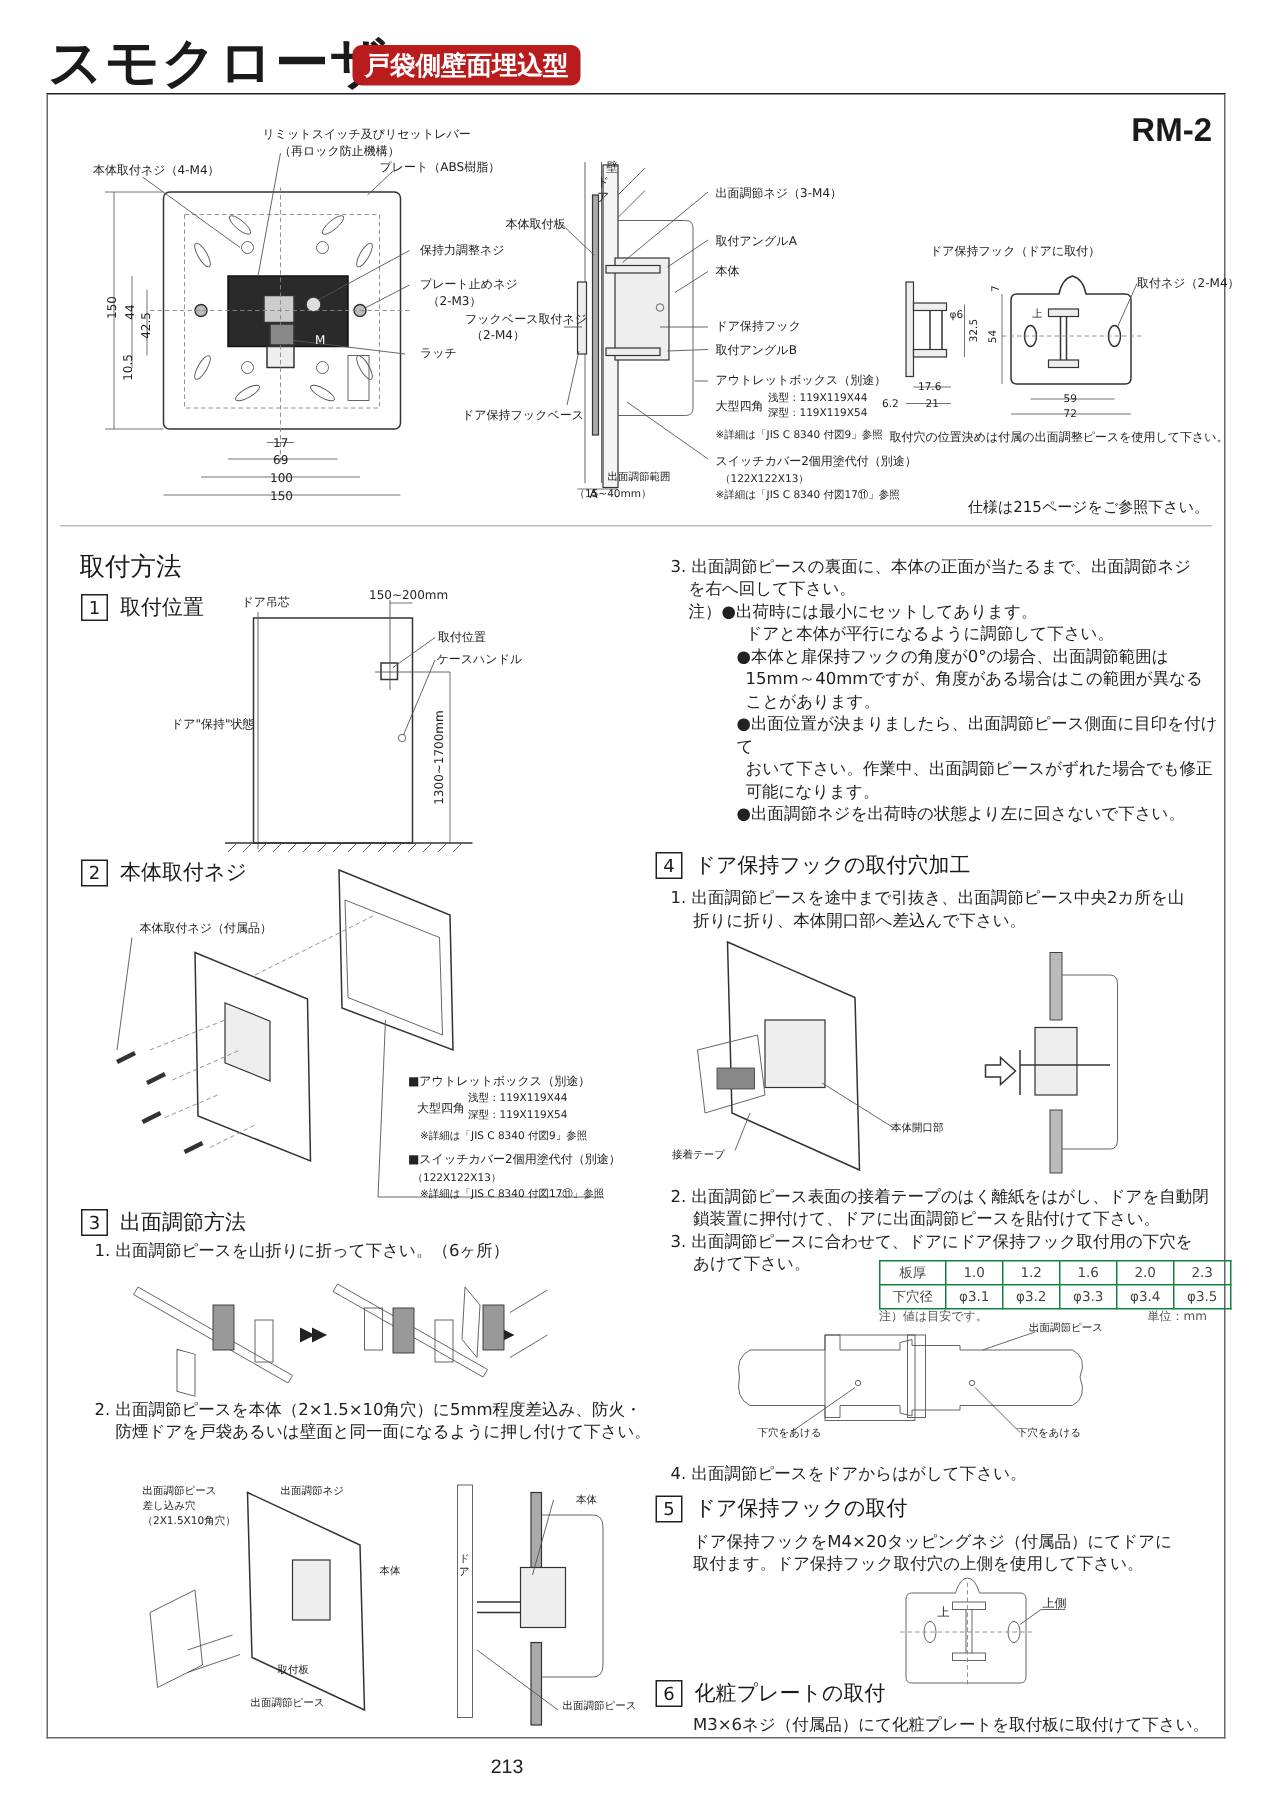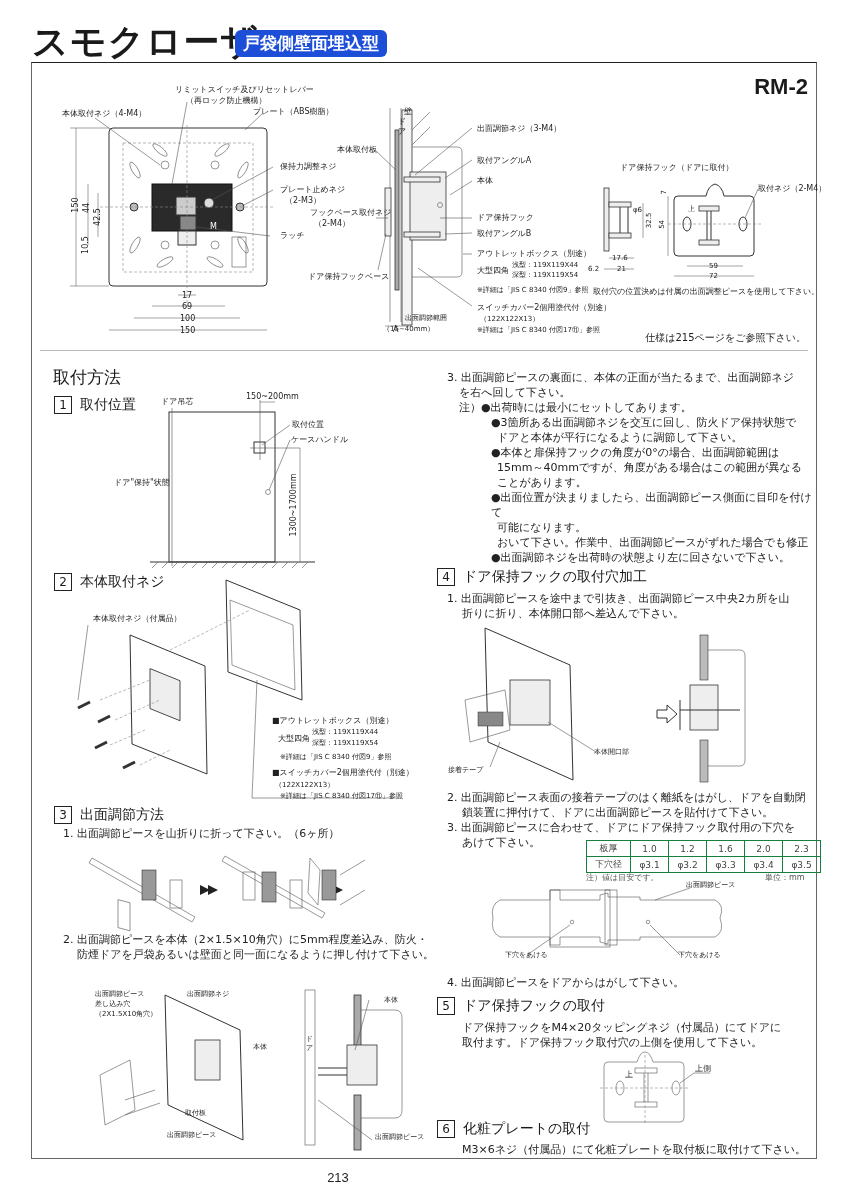--- a/index.html
+++ b/index.html
@@ -1,20 +1,20 @@
 <!DOCTYPE html>
 <html><head>
 <meta charset="utf-8">
 <style>
   * { box-sizing: border-box; margin: 0; padding: 0; }
   html, body { width: 848px; height: 1200px; background: #ffffff; overflow: hidden; }
   body { font-family: "DejaVu Sans", "Liberation Sans", sans-serif; color: #222; position: relative; }
   .abs { position: absolute; }
   .title { left: 32px; top: 18px; font-size: 36px; font-weight: 600; letter-spacing: 1px; color: #1a1a1a; }
-  .subtitle-badge { left: 235px; top: 30px; background: #1d4ed8; color: #fff; font-size: 17px; padding: 2px 8px; border-radius: 6px; font-weight: 600; }
+  .subtitle-badge { left: 235px; top: 30px; background: #b91c1c; color: #fff; font-size: 17px; padding: 2px 8px; border-radius: 6px; font-weight: 600; }
   .frame { left: 31px; top: 62px; width: 786px; height: 1097px; border: 1.5px solid #666; border-top-color: #222; }
   .model { right: 40px; top: 74px; font-size: 22px; font-weight: 700; font-family: "Liberation Sans", sans-serif; color: #1a1a1a; }
   .spec-note { right: 42px; top: 331px; font-size: 10px; color: #222; }
   .divider { left: 40px; top: 350px; width: 768px; border-top: 1px solid #bbb; }
   .page-num { left: 0; width: 676px; top: 1170px; text-align: center; font-size: 13px; font-family: "Liberation Sans", sans-serif; }
   .lbl { font-size: 8px; color: #222; white-space: nowrap; line-height: 1.25; }
   .lbl-sm { font-size: 7px; }
   .h-section { font-size: 17px; font-weight: 500; color: #1a1a1a; }
   .step-head { display: flex; align-items: center; gap: 8px; font-size: 14px; color: #1a1a1a; }
   .step-num { display: inline-block; width: 18px; height: 18px; border: 1.3px solid #222; text-align: center; font-size: 12px; line-height: 16px; }
@@ -347,28 +347,27 @@
 <div class="abs lbl lbl-sm" style="left:185px;top:1109px;">取付板</div>
 <div class="abs lbl lbl-sm" style="left:167px;top:1131px;">出面調節ピース</div>
 <div class="abs lbl lbl-sm" style="left:306px;top:1035px;width:8px;white-space:normal;">ドア</div>
 <div class="abs lbl lbl-sm" style="left:384px;top:996px;">本体</div>
 <div class="abs lbl lbl-sm" style="left:375px;top:1133px;">出面調節ピース</div>
 
 <div class="abs para" style="left:447px;top:370px;width:370px;">
   <span>3. 出面調節ピースの裏面に、本体の正面が当たるまで、出面調節ネジ</span>
   <span class="ind">を右へ回して下さい。</span>
   <span class="ind" style="display:inline;">注）</span><span>●出荷時には最小にセットしてあります。</span>
-  <span class="ind3">●3箇所ある出面調節ネジを交互に回し、防火ドア保持状態で</span>
   <span class="ind3" style="padding-left:50px;">ドアと本体が平行になるように調節して下さい。</span>
   <span class="ind3">●本体と扉保持フックの角度が0°の場合、出面調節範囲は</span>
   <span class="ind3" style="padding-left:50px;">15mm～40mmですが、角度がある場合はこの範囲が異なる</span>
   <span class="ind3" style="padding-left:50px;">ことがあります。</span>
   <span class="ind3">●出面位置が決まりましたら、出面調節ピース側面に目印を付けて</span>
+  <span class="ind3" style="padding-left:50px;">おいて下さい。作業中、出面調節ピースがずれた場合でも修正</span>
   <span class="ind3" style="padding-left:50px;">可能になります。</span>
-  <span class="ind3" style="padding-left:50px;">おいて下さい。作業中、出面調節ピースがずれた場合でも修正</span>
   <span class="ind3">●出面調節ネジを出荷時の状態より左に回さないで下さい。</span>
 </div>
 
 <div class="abs step-head" style="left:437px;top:568px;">
   <span class="step-num">4</span>
   <span>ドア保持フックの取付穴加工</span>
 </div>
 <div class="abs para" style="left:447px;top:591px;">1. 出面調節ピースを途中まで引抜き、出面調節ピース中央2カ所を山</div>
 <div class="abs para" style="left:462px;top:606px;">折りに折り、本体開口部へ差込んで下さい。</div>
 <svg style="left:0;top:0;" width="820" height="790">

